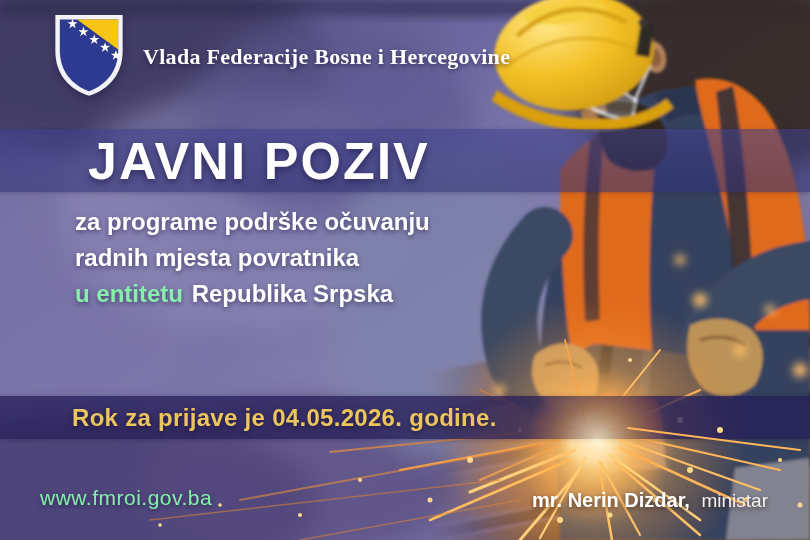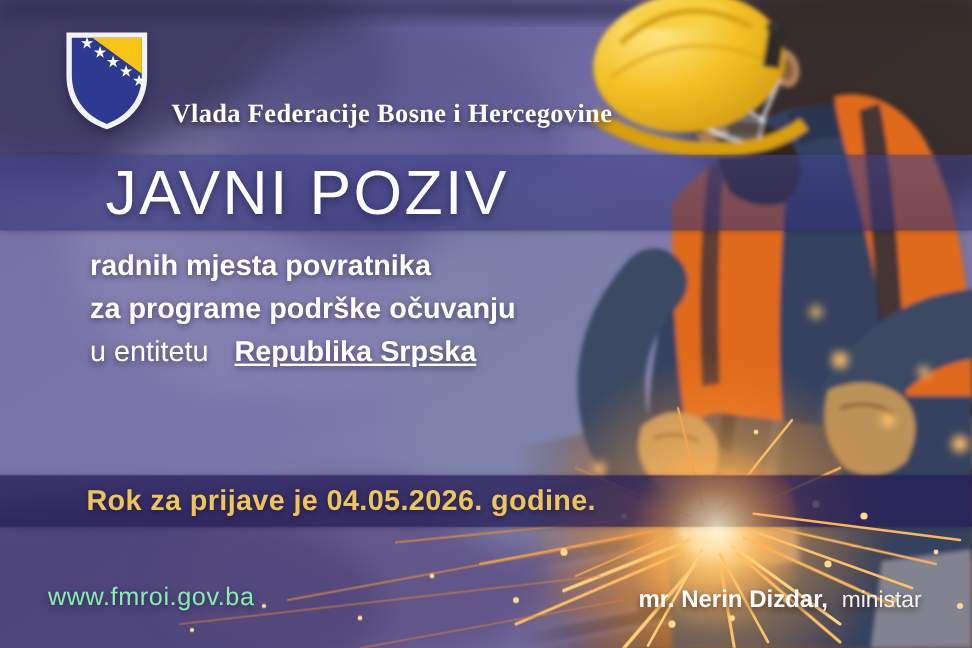--- a/index.html
+++ b/index.html
@@ -5,52 +5,52 @@
   html,body{margin:0;padding:0;background:#222;}
   .poster{
     position:relative;width:810px;height:540px;overflow:hidden;
     background:#6f6aa0;font-family:"Liberation Sans",sans-serif;
     -webkit-font-smoothing:antialiased;
   }
   .poster svg.photo{position:absolute;inset:0;z-index:1;}
   .poster svg.overlay{position:absolute;inset:0;z-index:3;pointer-events:none;}
 
   
-  .header{position:absolute;left:50px;top:24px;z-index:4;display:flex;align-items:flex-end;gap:15px;}
+  .header{position:absolute;left:50px;top:12px;z-index:4;display:flex;align-items:center;gap:15px;}
   .coa{width:78px;height:86px;filter:drop-shadow(0 3px 5px rgba(15,10,40,.45));}
   .header-text{padding-top:4px;}
   .gov-line{
     font-family:"Liberation Serif",serif;font-weight:bold;font-size:22px;color:#fff;
     text-shadow:0 2px 5px rgba(20,15,50,.6);letter-spacing:.3px;line-height:30px;
   }
   .ministry-line{
     font-weight:bold;font-size:16px;color:#fff;line-height:23px;
     text-shadow:0 2px 4px rgba(20,15,50,.6);letter-spacing:.2px;
   }
 
   
   .title-band{
     position:absolute;left:0;right:0;top:129px;height:63px;z-index:2;
     background:linear-gradient(rgba(63,65,140,.58),rgba(47,48,115,.58));
     box-shadow:0 1px 4px rgba(20,15,50,.25);
   }
   .page-title{
     position:absolute;left:88px;top:130px;z-index:4;margin:0;
-    font-size:52px;font-weight:normal;letter-spacing:2px;color:#fff;line-height:62px;
+    font-size:52px;font-weight:bold;letter-spacing:2px;color:#fff;line-height:62px;
     text-shadow:0 3px 7px rgba(20,15,55,.55);
   }
 
   
   .subtitle{
     position:absolute;left:75px;top:204px;z-index:4;color:#fff;
     font-size:24px;font-weight:bold;line-height:36px;
     text-shadow:0 2px 5px rgba(25,18,60,.55);
   }
-  .subtitle .reg{font-weight:normal;color:#ffffff;}
-  .subtitle .bold{font-weight:bold;margin-left:15px;text-decoration:underline;}
+  .subtitle .reg{font-weight:bold;color:#86efac;}
+  .subtitle .bold{font-weight:bold;margin-left:2px;}
 
   
   .deadline-bar{
     position:absolute;left:0;right:0;top:396px;height:43px;z-index:2;
     background:rgba(38,30,88,.76);
     box-shadow:0 1px 5px rgba(20,15,50,.3);
   }
   .deadline-text{
     position:absolute;left:72px;top:396px;z-index:4;height:50px;line-height:43px;
     font-size:24px;font-weight:bold;color:var(--accent-gold,#ecc65c);
@@ -303,22 +303,22 @@
       </defs>
     </svg>
     <div class="header-text">
       <div class="gov-line">Vlada Federacije Bosne i Hercegovine</div>
     </div>
   </div>
 
   <h1 class="page-title">JAVNI POZIV</h1>
 
   <div class="subtitle">
+    <div>za programe podrške očuvanju</div>
     <div>radnih mjesta povratnika</div>
-    <div>za programe podrške očuvanju</div>
     <div>
       <span class="reg">u entitetu</span>
       <span class="bold">Republika Srpska</span>
     </div>
   </div>
 
   <div class="deadline-text">Rok za prijave je 04.05.2026. godine.</div>
 
   <div class="website">www.fmroi.gov.ba</div>
   <div class="minister">

